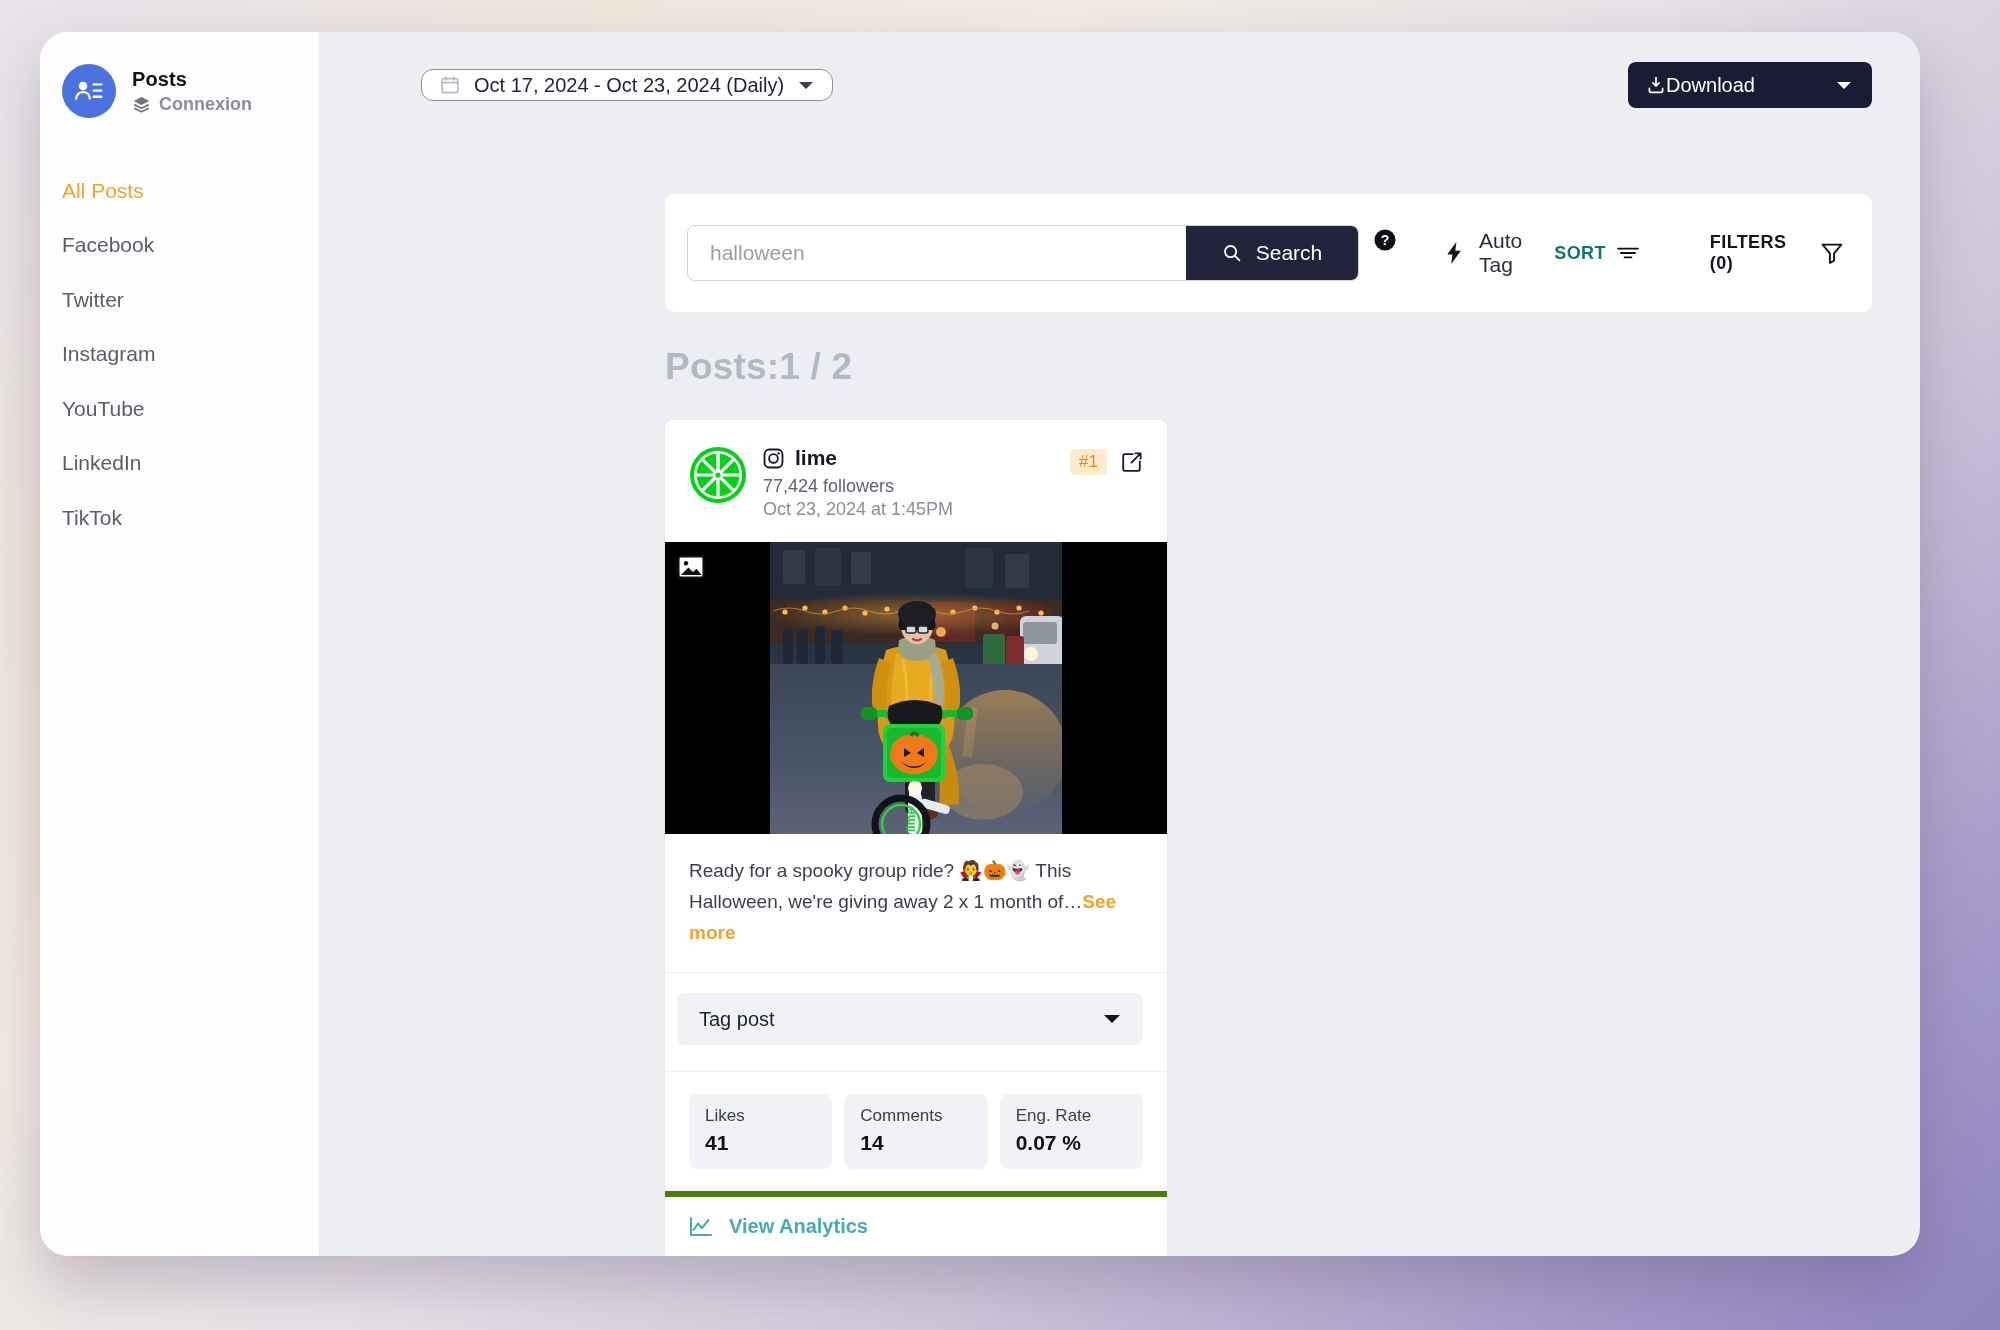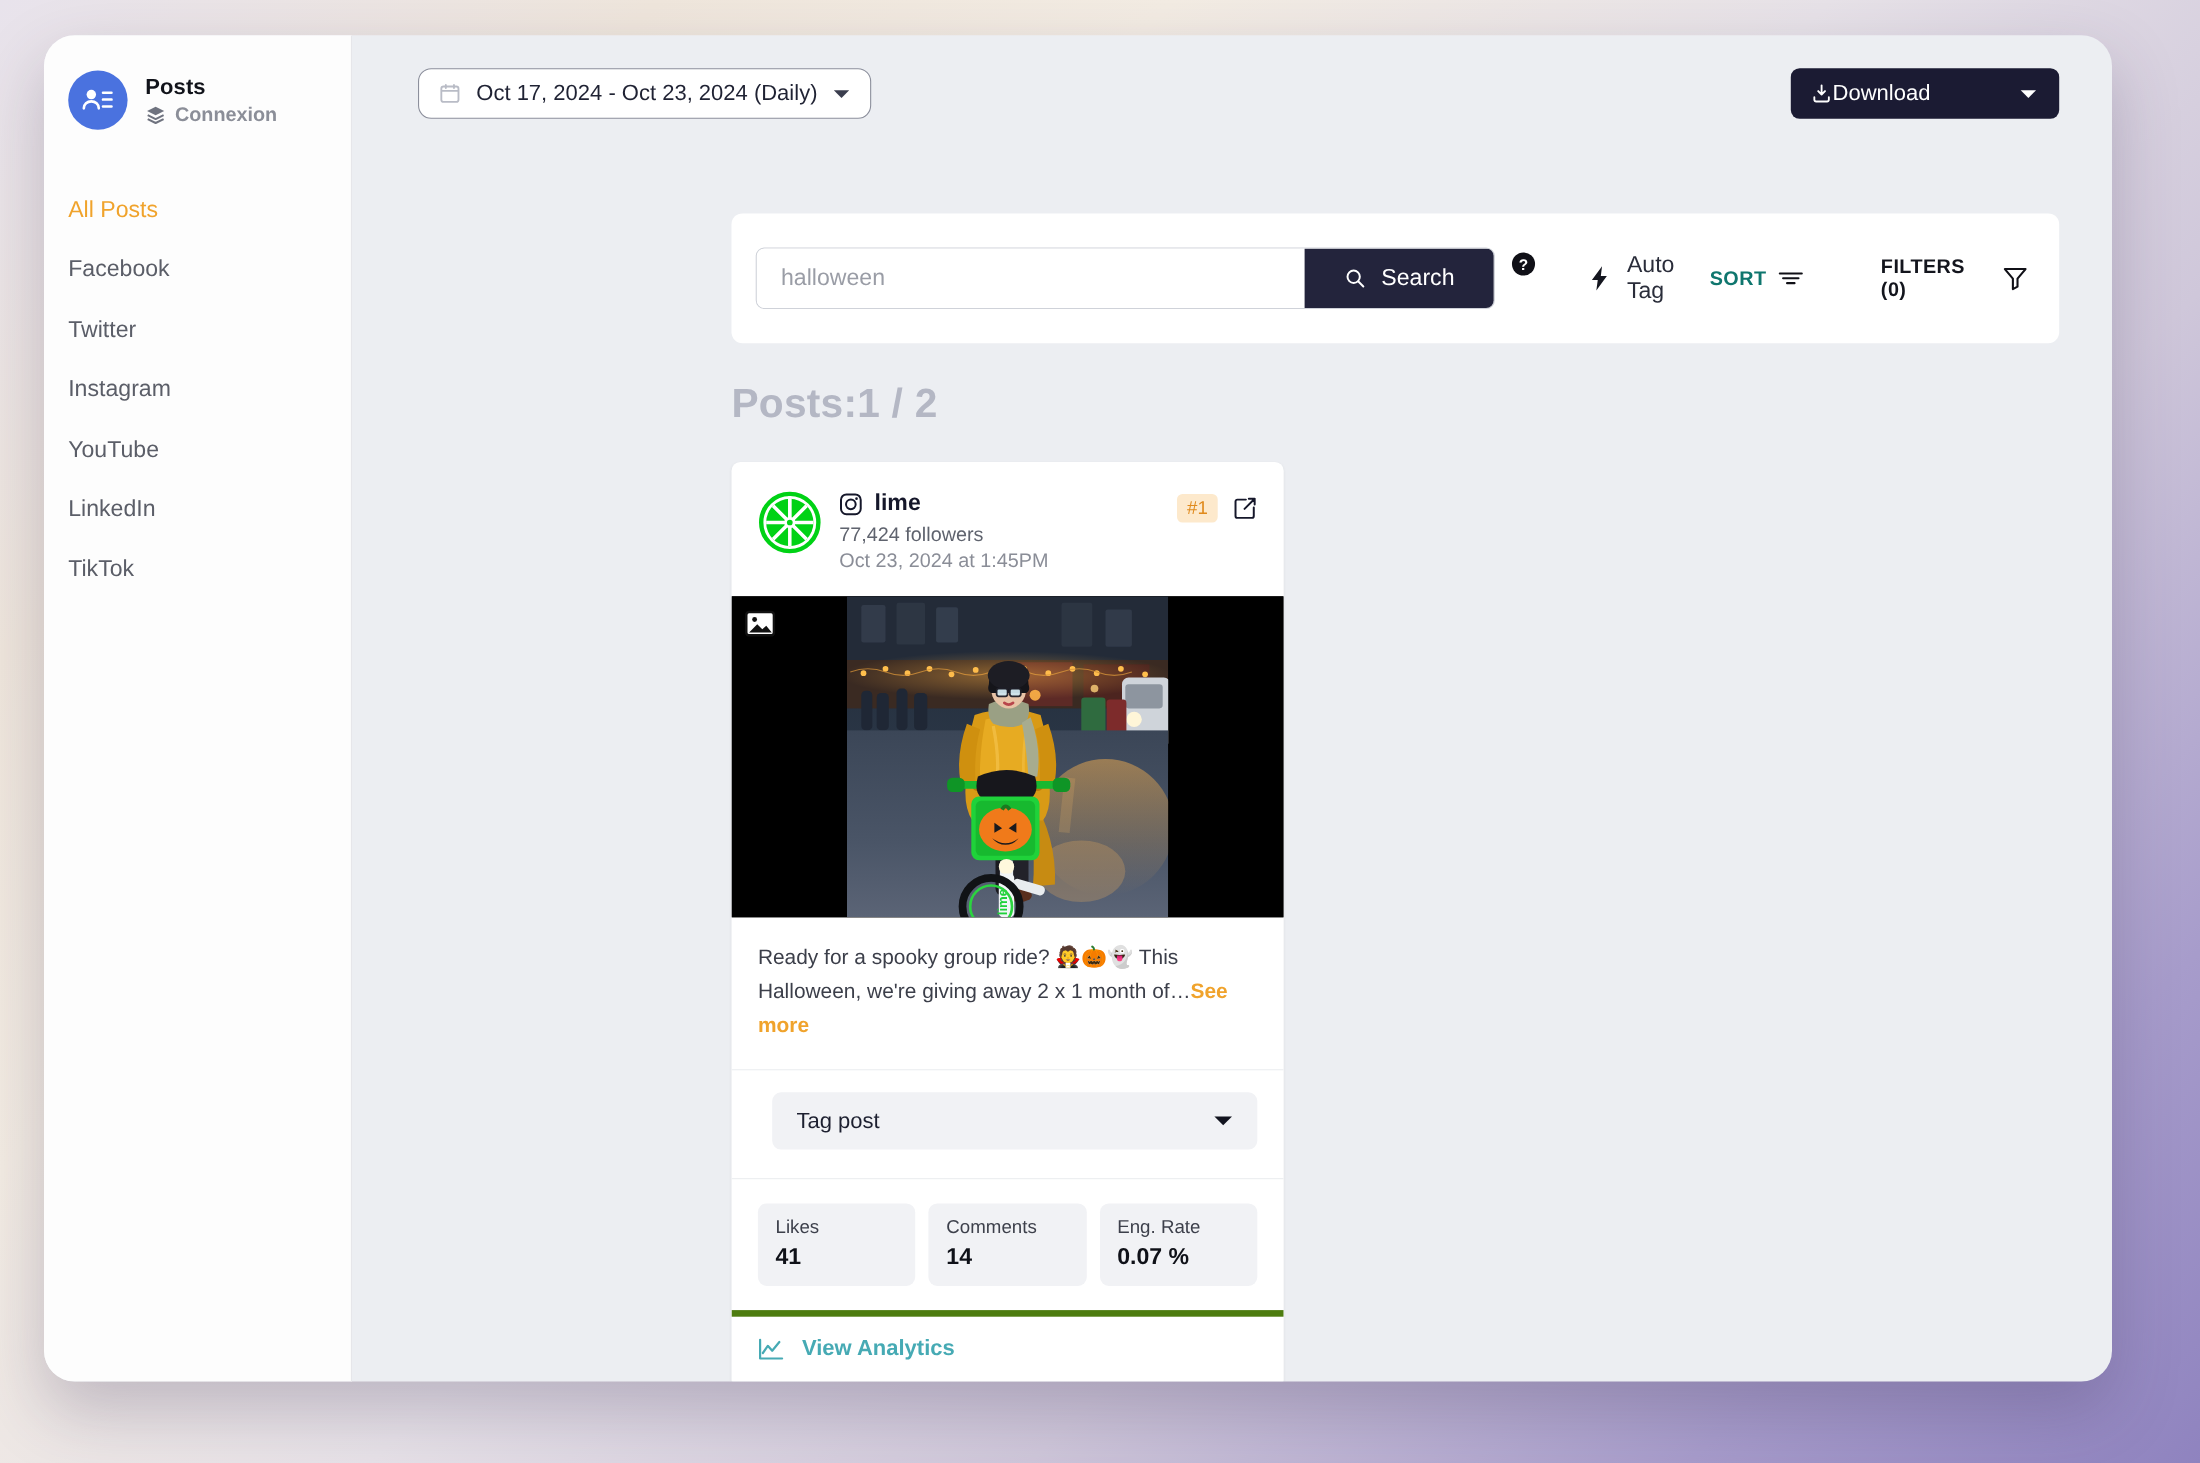--- a/index.html
+++ b/index.html
@@ -100,26 +100,27 @@
     padding: 0 48px 0 60px;
   }
 
   .date-picker {
     display: flex;
     align-items: center;
     gap: 14px;
     background: #fff;
     border: 1.6px solid #8c8f9c;
     border-radius: 12px;
-    height: 46px;
+    height: 32px;
     padding: 0 18px;
     font-size: 20px;
     color: #1f2233;
     cursor: pointer;
     white-space: nowrap;
+    margin-left: 41px;
   }
 
   .spacer { flex: 1; }
 
   .download-btn {
     display: flex;
     align-items: center;
     background: #1b1b33;
     color: #fff;
     border-radius: 8px;
@@ -273,21 +274,21 @@
   .post-caption {
     padding: 22px 24px 24px 24px;
     font-size: 19px;
     line-height: 1.62;
     color: #3c3f4a;
     border-bottom: 1px solid #eceef0;
   }
   .see-more { color: #f0a32c; font-weight: 700; cursor: pointer; }
 
   
-  .tag-wrap { padding: 20px 24px 8px 37px; }
+  .tag-wrap { padding: 20px 24px 8px 12px; }
   .tag-select {
     background: #f1f2f5;
     border-radius: 8px;
     height: 52px;
     display: flex;
     align-items: center;
     justify-content: space-between;
     padding: 0 22px;
     font-size: 20px;
     color: #1d2030;

